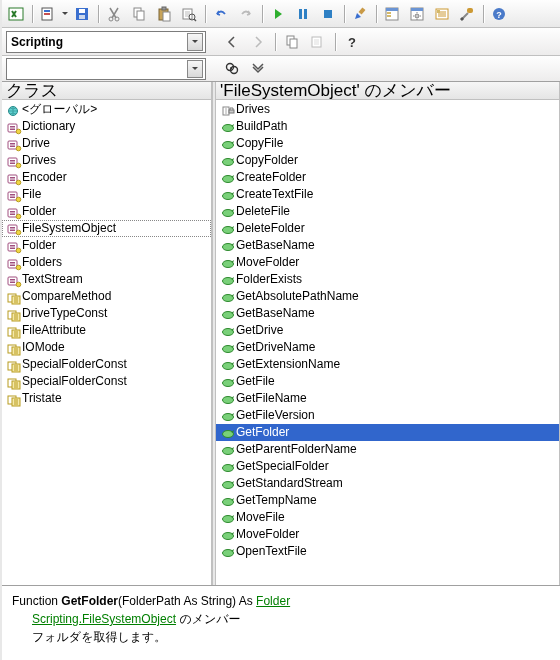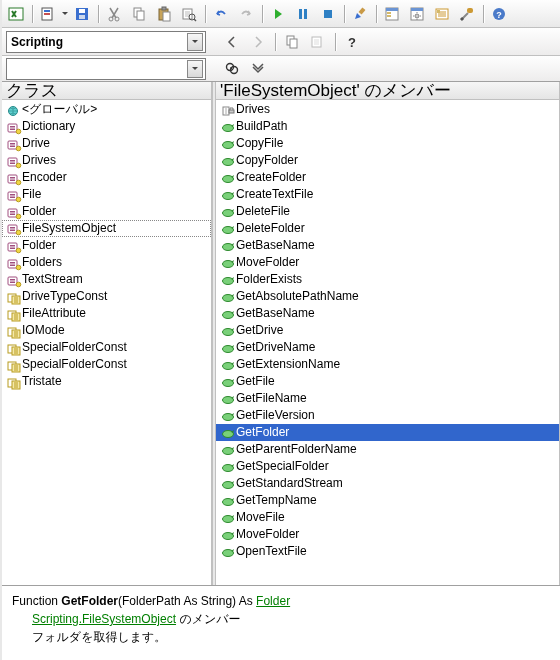--- a/index.html
+++ b/index.html
@@ -458,20 +458,30 @@
             <span>TextStream</span>
           </div>
           <div class="item">
             <span class="ico">
               <svg viewBox="0 0 16 14">
                 <rect x="2" y="3" width="8" height="8" fill="#fff" stroke="#b89b1f"></rect>
                 <rect x="6" y="5" width="8" height="8" fill="#f5e9a8" stroke="#b89b1f"></rect>
                 <path d="M8 7 h4 M8 9 h4 M8 11 h4" stroke="#b89b1f"></path>
               </svg>
             </span>
+            <span>CompareMethod</span>
+          </div>
+          <div class="item">
+            <span class="ico">
+              <svg viewBox="0 0 16 14">
+                <rect x="2" y="3" width="8" height="8" fill="#fff" stroke="#b89b1f"></rect>
+                <rect x="6" y="5" width="8" height="8" fill="#f5e9a8" stroke="#b89b1f"></rect>
+                <path d="M8 7 h4 M8 9 h4 M8 11 h4" stroke="#b89b1f"></path>
+              </svg>
+            </span>
             <span>DriveTypeConst</span>
           </div>
           <div class="item">
             <span class="ico">
               <svg viewBox="0 0 16 14">
                 <rect x="2" y="3" width="8" height="8" fill="#fff" stroke="#b89b1f"></rect>
                 <rect x="6" y="5" width="8" height="8" fill="#f5e9a8" stroke="#b89b1f"></rect>
                 <path d="M8 7 h4 M8 9 h4 M8 11 h4" stroke="#b89b1f"></path>
               </svg>
             </span>

